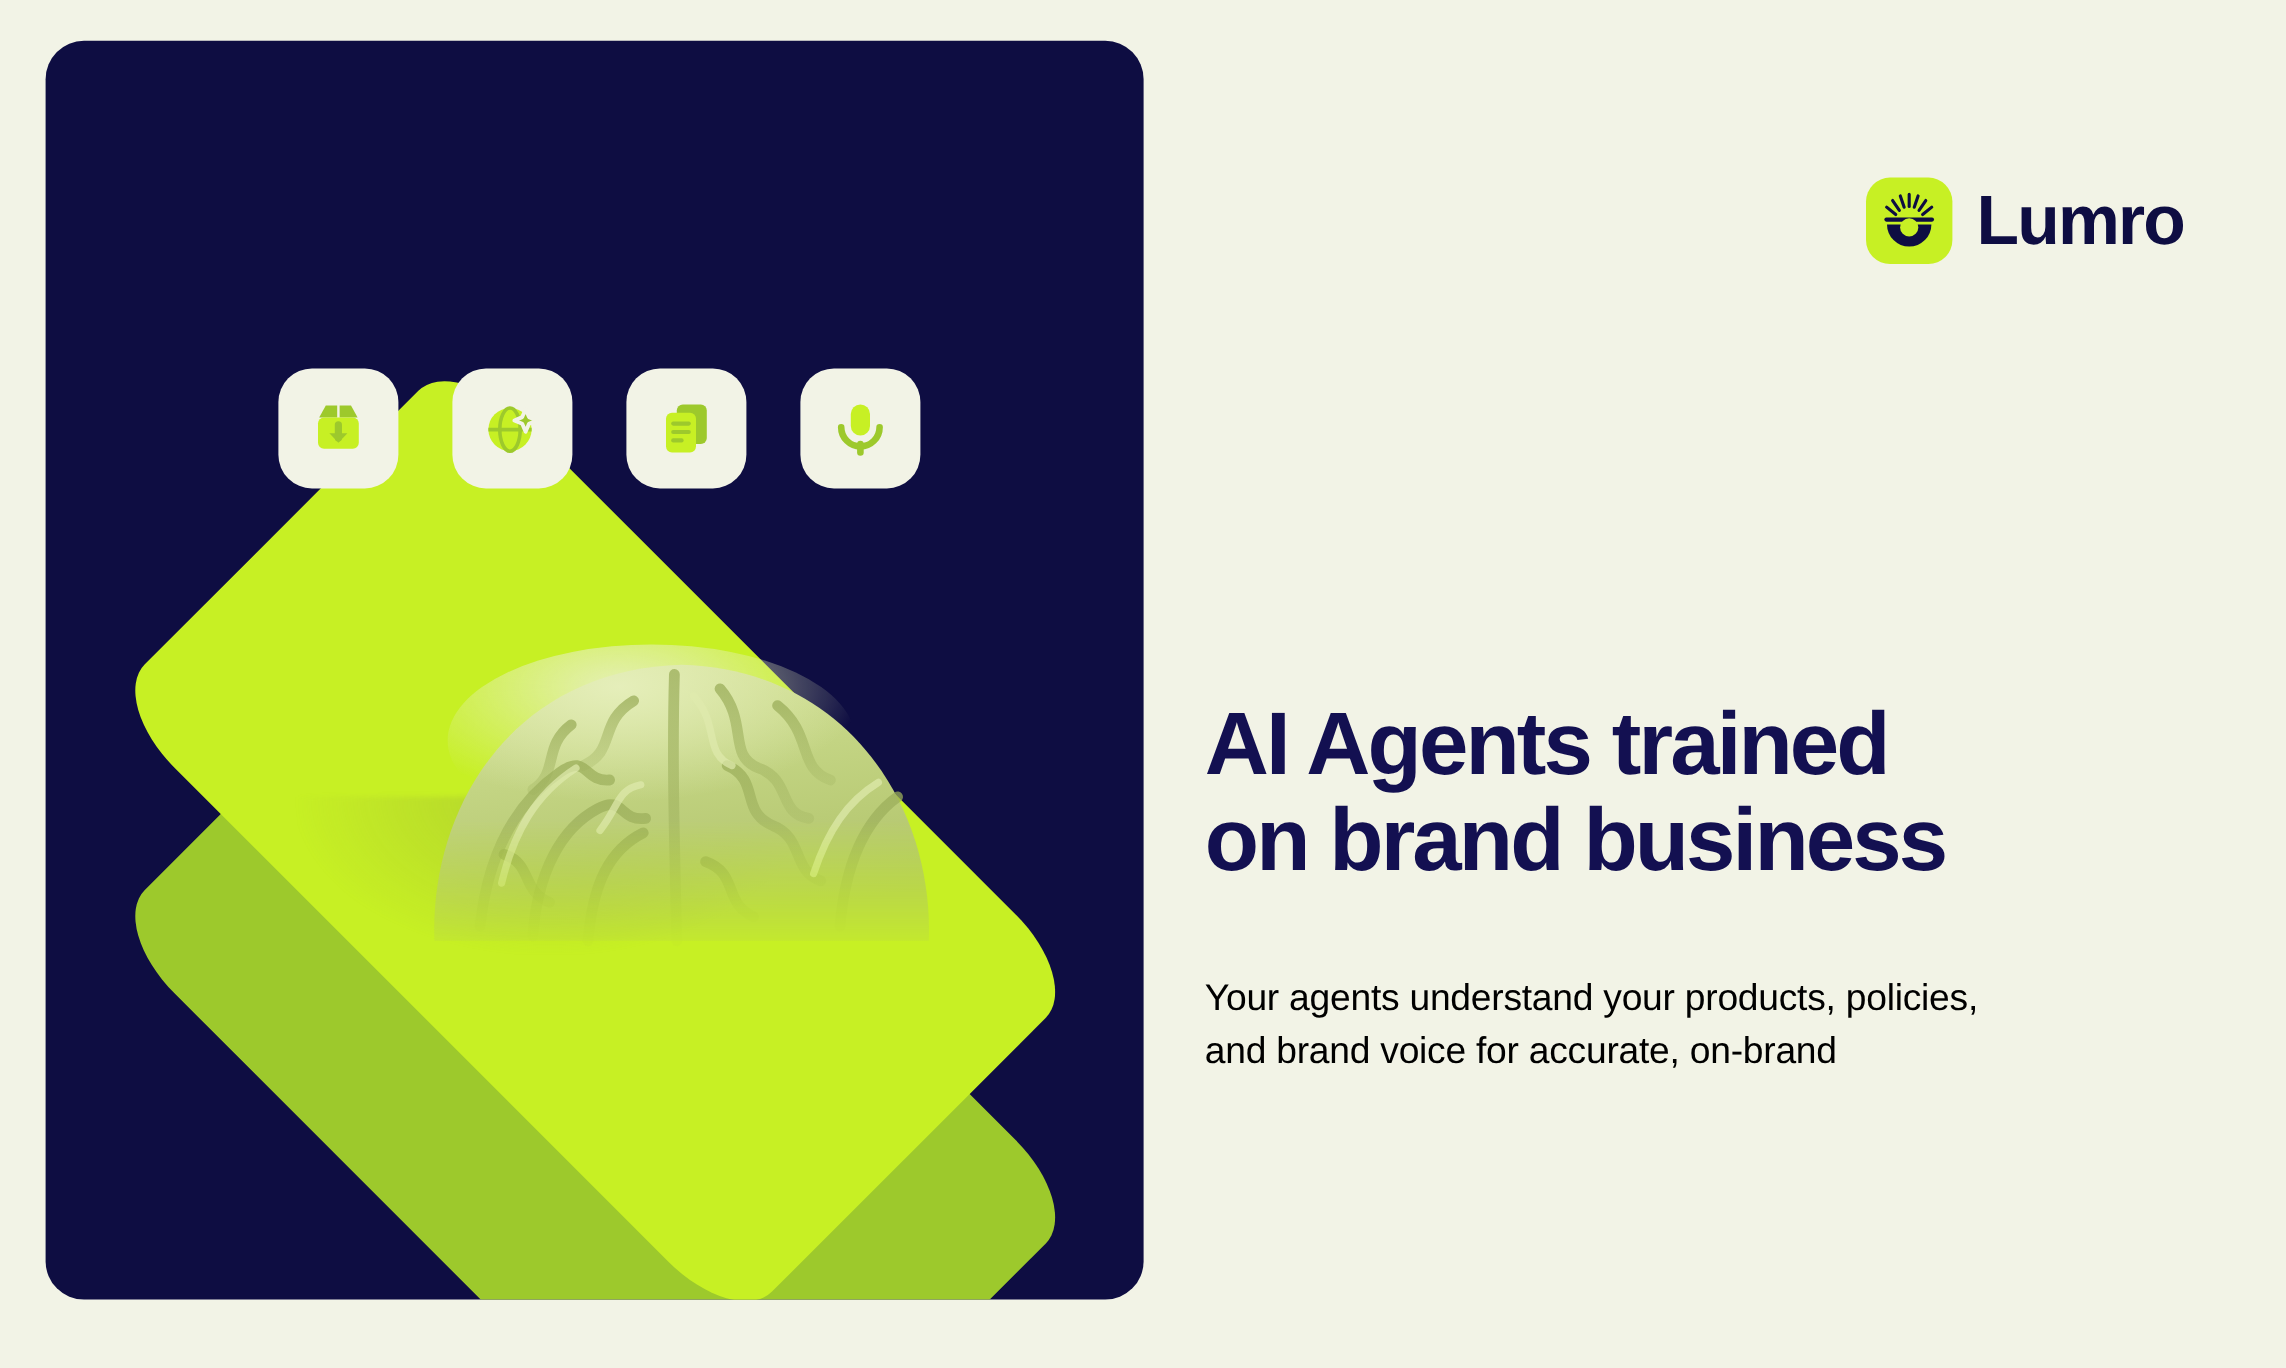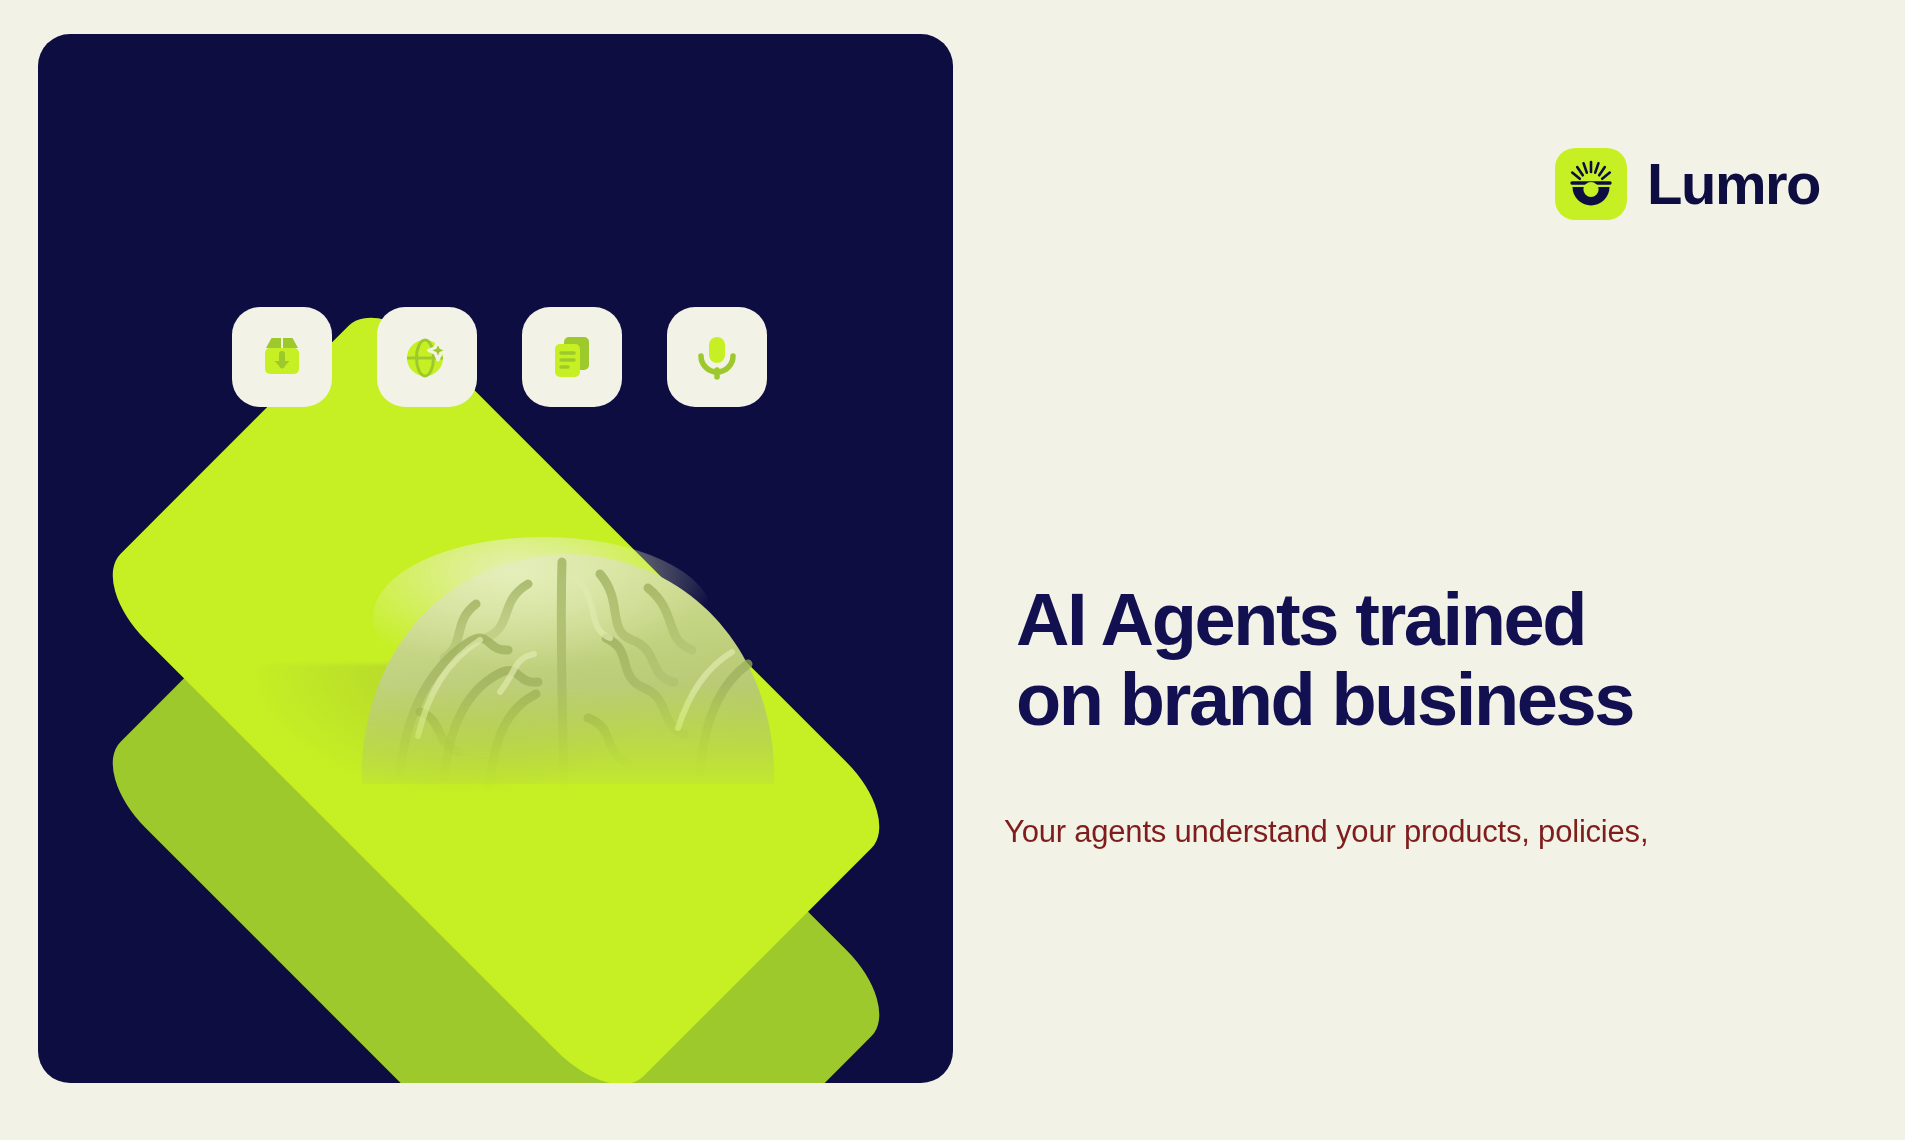--- a/index.html
+++ b/index.html
@@ -84,35 +84,35 @@
     display:flex; align-items:center; justify-content:center;
   }
   .brand-name {
     font-size:58px; font-weight:bold;
     color:#0E0D42;
     letter-spacing:-1.5px;
     line-height:1;
   }
 
   .headline {
-    position:absolute; left:12px; top:580px;
+    position:absolute; left:0; top:580px;
     font-size:74px;
     font-weight:bold;
     color:#131051;
     line-height:1.08;
     letter-spacing:-2.4px;
     width:760px;
   }
   .headline .ln { display:block; }
 
   .subcopy {
     position:absolute; left:0; top:810px;
     width:800px;
     font-size:31px;
-    color:#7f1d1d;
+    color:#000000;
     line-height:1.42;
     letter-spacing:-0.2px;
   }
   .subcopy .ln { display:block; }
 </style>
 </head>
 <body>
 
 <div class="stage">
 
@@ -262,16 +262,17 @@
       <span class="brand-name">Lumro</span>
     </div>
 
     <h1 class="headline">
       <span class="ln">AI Agents trained</span>
       <span class="ln">on brand business</span>
     </h1>
 
     <p class="subcopy">
       <span class="ln">Your agents understand your products, policies,</span>
+      <span class="ln">and brand voice for accurate, on-brand</span>
     </p>
 
   </div>
 </div>
 
 </body></html>

